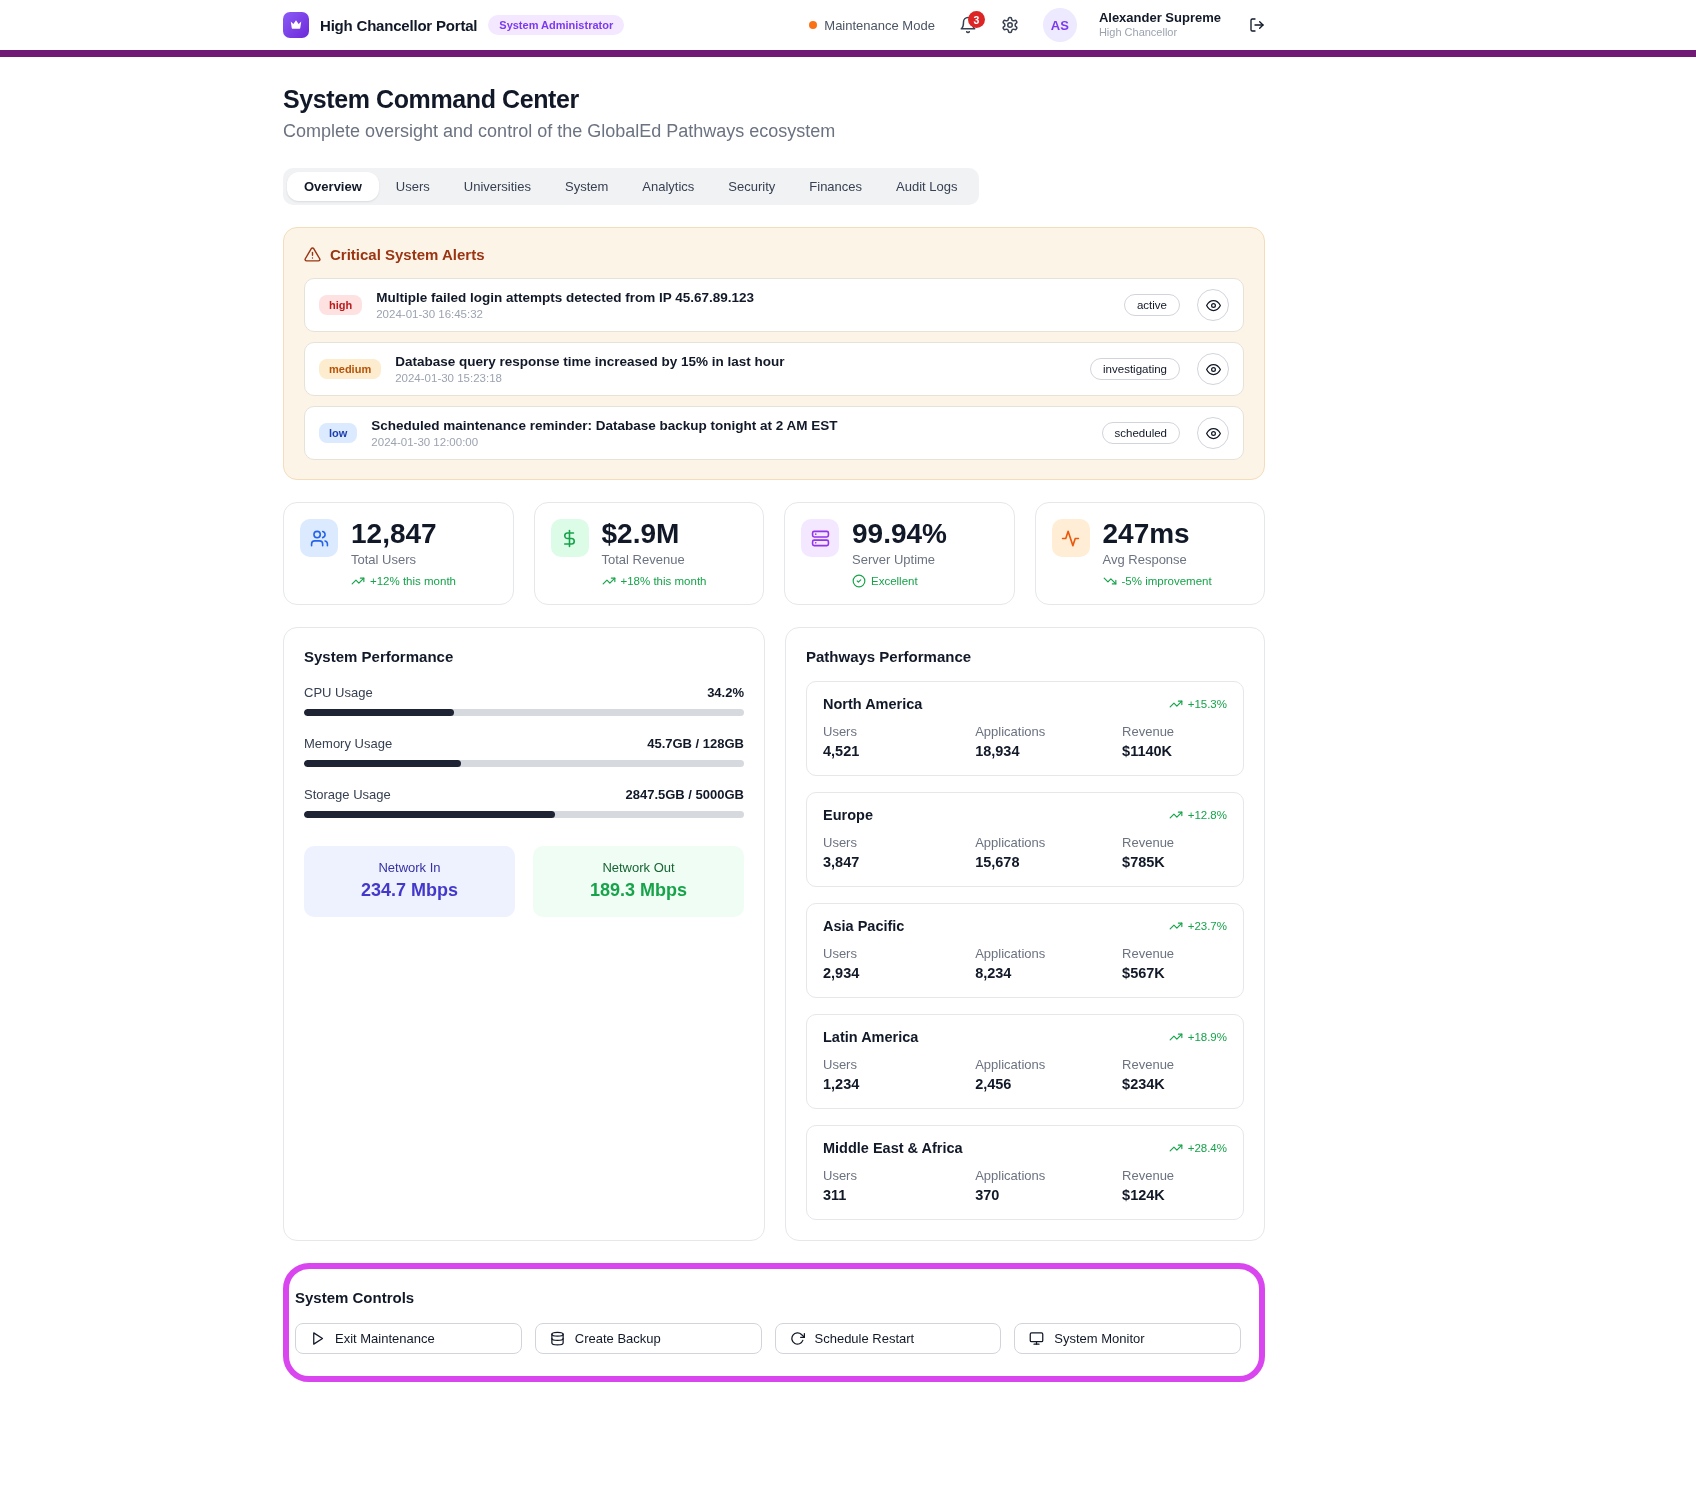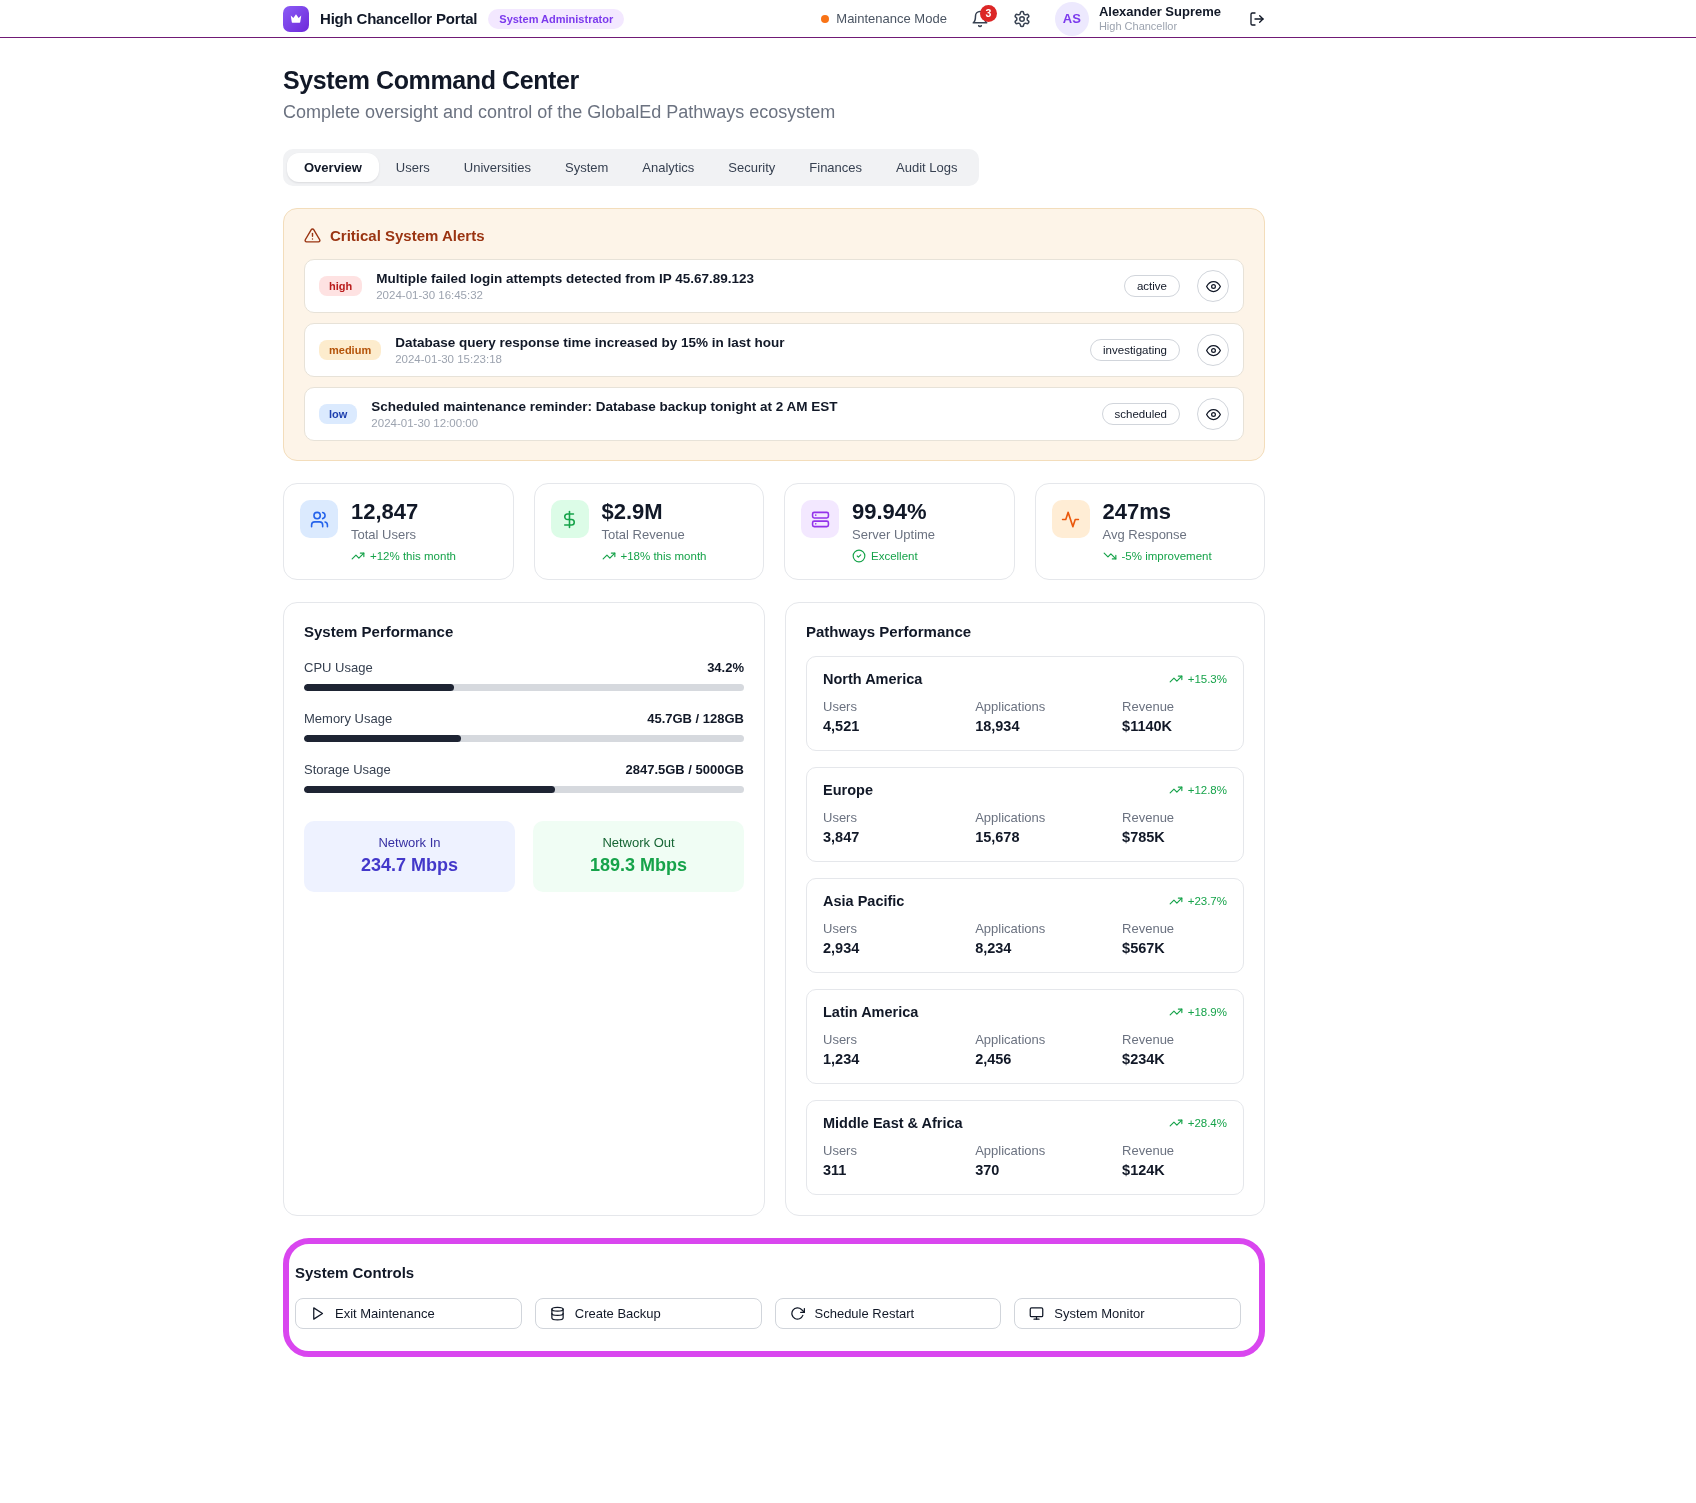--- a/index.html
+++ b/index.html
@@ -5,32 +5,32 @@
   * { margin:0; padding:0; box-sizing:border-box; }
   html,body { background:#ffffff; }
   body {
     width:1696px; min-height:1503px;
     font-family:"Liberation Sans","DejaVu Sans",sans-serif;
     color:#111827; -webkit-font-smoothing:antialiased;
   }
   .container { width:982px; margin-left:283px; }
 
   
-  .topbar { height:38px; border-bottom:1px solid #701a75; display:flex; align-items:center; background:#fff; }
+  .topbar { height:57px; border-bottom:7px solid #701a75; display:flex; align-items:center; background:#fff; }
   .topbar-inner { display:flex; align-items:center; justify-content:space-between; }
   .brand { display:flex; align-items:center; gap:11px; }
   .logo { width:26px; height:26px; border-radius:7px; background:linear-gradient(135deg,#8b5cf6,#6d28d9); display:flex; align-items:center; justify-content:center; color:#fff; }
   .app-title { font-size:15px; font-weight:700; letter-spacing:-0.2px; }
   .role-badge { background:#f3e8ff; color:#7c3aed; font-size:11px; font-weight:600; padding:4px 11px; border-radius:999px; }
   .top-right { display:flex; align-items:center; gap:24px; }
   .maint { display:flex; align-items:center; gap:7px; font-size:13px; color:#4b5563; }
   .maint-dot { width:8px; height:8px; border-radius:50%; background:#f97316; }
   .icon-btn { background:none; border:none; color:#374151; position:relative; display:flex; cursor:pointer; }
   .notif-badge { position:absolute; top:-5px; right:-8px; min-width:17px; height:17px; border-radius:999px; background:#dc2626; color:#fff; font-size:10.5px; font-weight:700; display:flex; align-items:center; justify-content:center; padding:0 4px; }
-  .userbox { display:flex; align-items:center; gap:10px; cursor:pointer; }
+  .userbox { display:flex; align-items:center; gap:22px; cursor:pointer; }
   .avatar { width:34px; height:34px; border-radius:50%; background:#ede9fe; color:#7c3aed; font-size:13px; font-weight:700; display:flex; align-items:center; justify-content:center; }
   .user-name { font-size:13px; font-weight:600; line-height:1.25; }
   .user-role { font-size:11px; color:#9ca3af; line-height:1.25; }
   .logout-btn { margin-left:4px; color:#111827; }
 
   
   .page-title { font-size:25px; font-weight:700; letter-spacing:-0.4px; padding-top:28px; }
   .page-sub { font-size:18px; color:#6b7280; margin-top:7px; }
 
   
@@ -54,21 +54,21 @@
   .eye-btn { width:32px; height:32px; border-radius:50%; border:1px solid #d1d5db; background:#fff; display:flex; align-items:center; justify-content:center; color:#111827; cursor:pointer; }
 
   
   .stats { display:grid; grid-template-columns:repeat(4,1fr); gap:20px; margin-top:22px; }
   .stat-card { background:#fff; border:1px solid #e5e7eb; border-radius:14px; padding:16px; display:flex; gap:13px; }
   .stat-icon { width:38px; height:38px; border-radius:10px; display:flex; align-items:center; justify-content:center; flex:none; }
   .si-blue { background:#dbeafe; color:#2563eb; }
   .si-green { background:#dcfce7; color:#16a34a; }
   .si-purple { background:#f3e8ff; color:#9333ea; }
   .si-orange { background:#ffedd5; color:#ea580c; }
-  .stat-value { font-size:22px; font-weight:700; line-height:1.05; }
+  .stat-value { font-size:28px; font-weight:700; line-height:1.05; }
   .stat-label { font-size:13px; color:#6b7280; margin-top:4px; }
   .stat-trend { display:flex; align-items:center; gap:5px; margin-top:7px; font-size:11.5px; color:#16a34a; }
 
   
   .panels { display:flex; gap:20px; margin-top:22px; align-items:stretch; }
   .panel { background:#fff; border:1px solid #e5e7eb; border-radius:14px; padding:20px; }
   .panel-title { font-size:15px; font-weight:600; }
   .perf-panel { width:482px; flex:none; }
   .region-panel { flex:1; }
 

